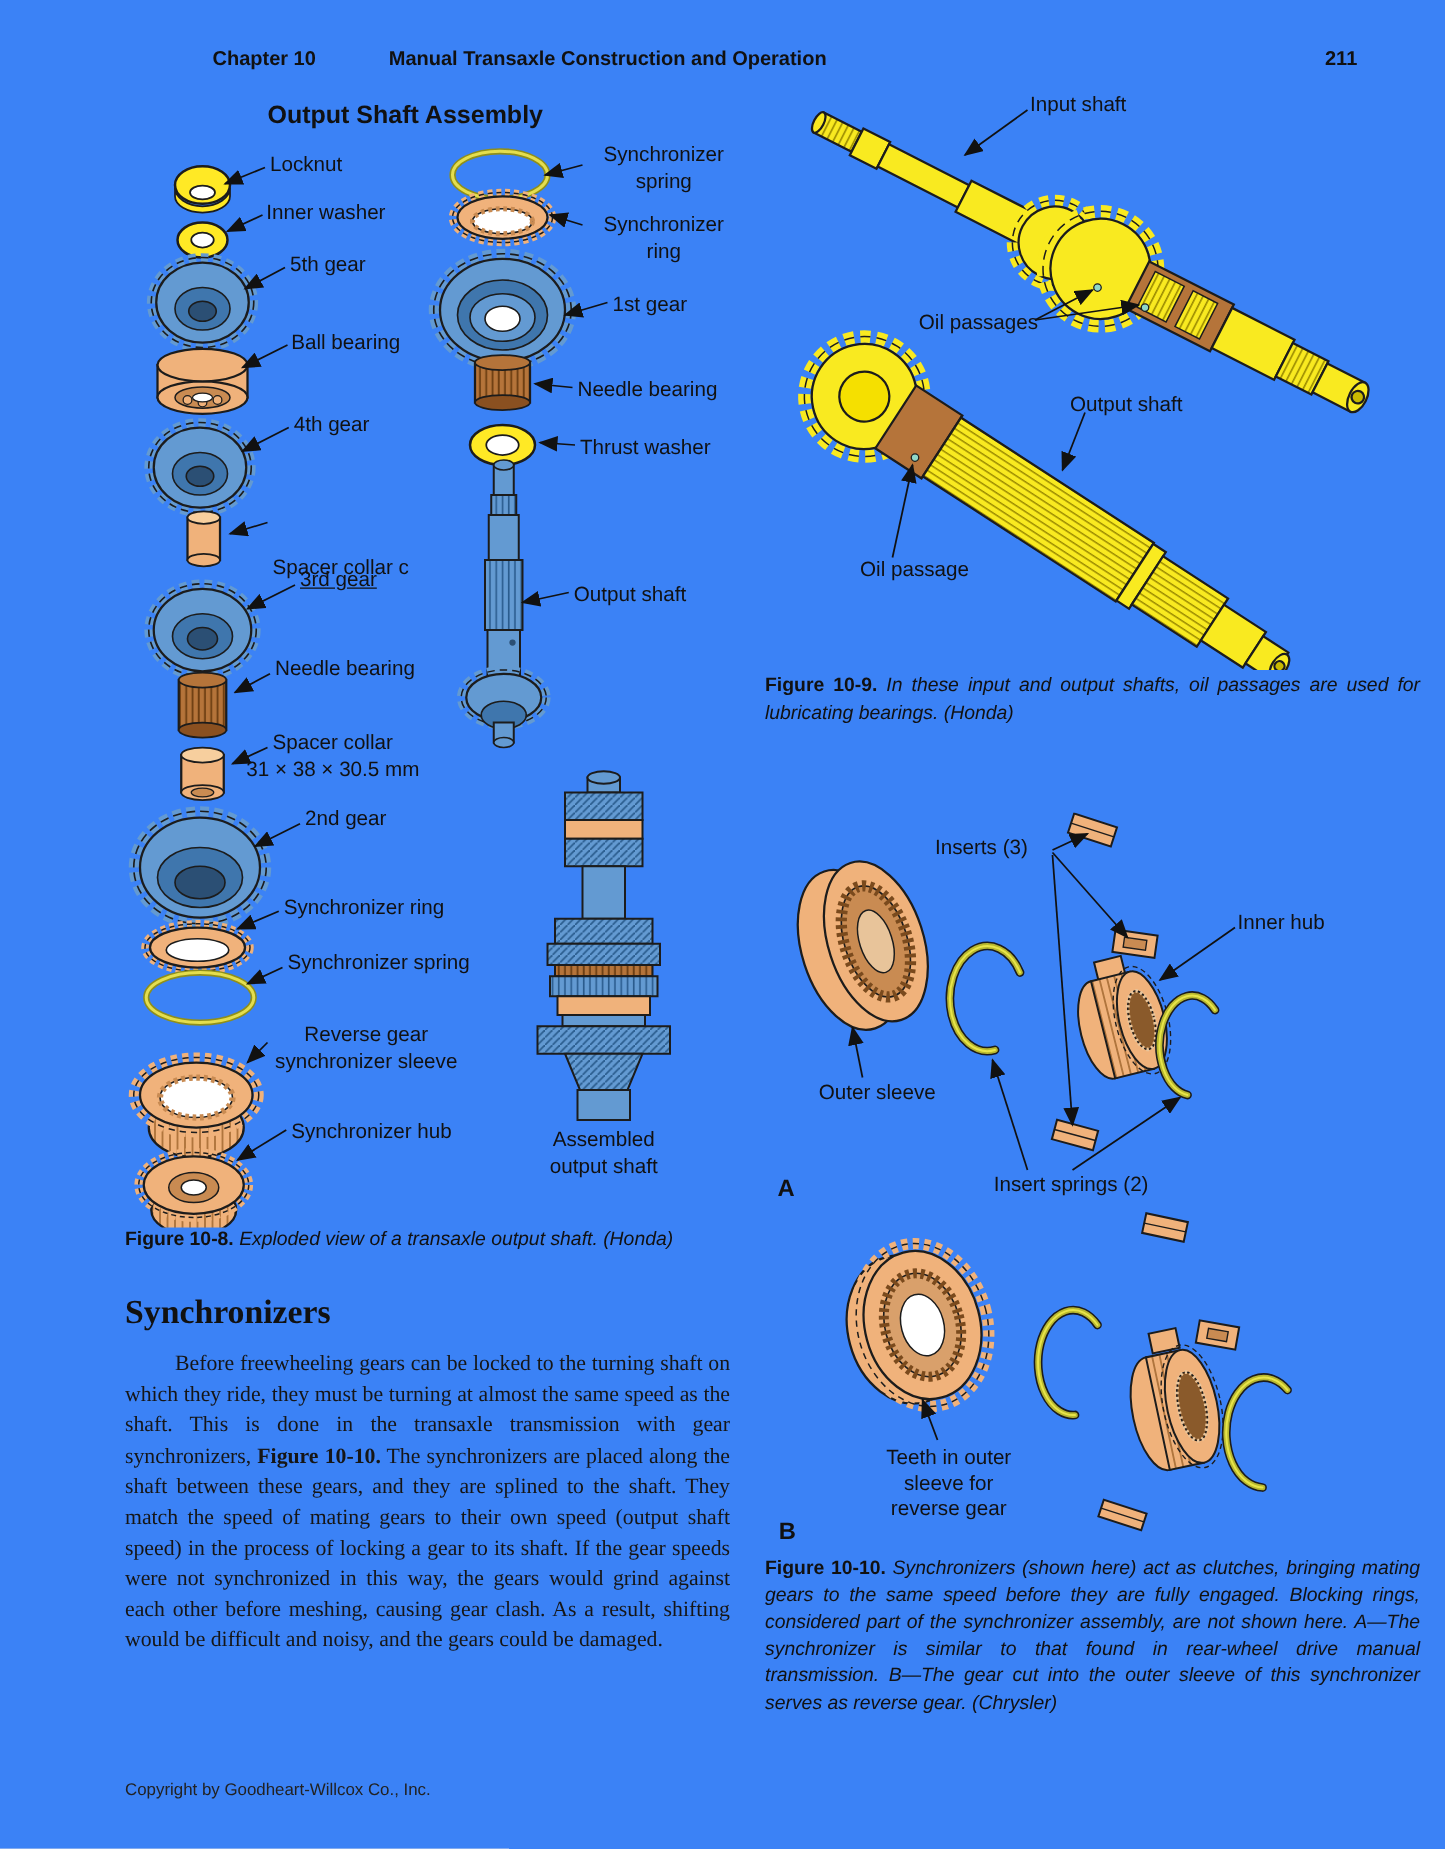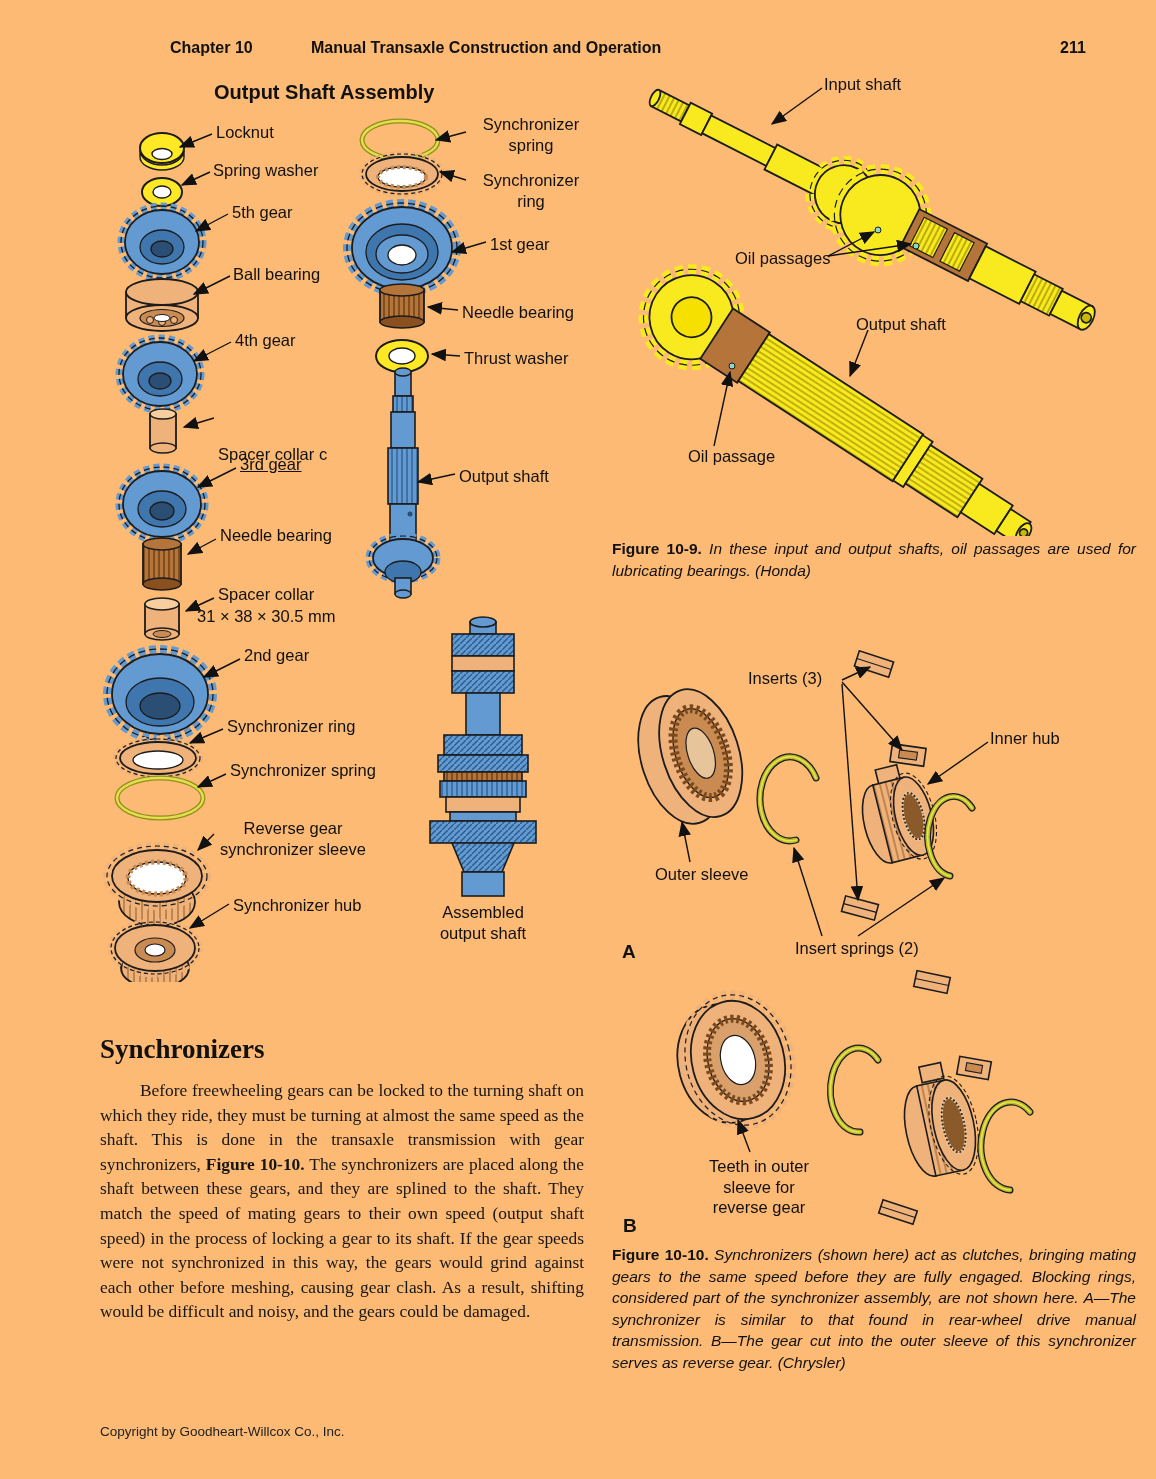--- a/index.html
+++ b/index.html
@@ -1,16 +1,16 @@
 <!DOCTYPE html>
 <html><head>
 <meta charset="utf-8">
 <style>
   html,body{margin:0;padding:0;background:#e8e8e8;}
-  .page{position:relative;width:1156px;height:1479px;background:#fdba74;overflow:hidden;
+  .page{position:relative;width:1156px;height:1479px;background:#3b82f6;overflow:hidden;
         font-family:"Liberation Sans",sans-serif;color:#111;}
   .abs{position:absolute;}
   
   .hdr{position:absolute;top:38px;font:bold 16px/20px "Liberation Sans",sans-serif;color:#111;white-space:nowrap;}
   
   .lbl{position:absolute;font:16.5px/20.5px "Liberation Sans",sans-serif;color:#111;white-space:nowrap;}
   .lbl.c{text-align:center;white-space:normal;}
   .ab{position:absolute;font:bold 19px/20px "Liberation Sans",sans-serif;color:#111;}
   
   .cap{position:absolute;font:15.5px/21.5px "Liberation Sans",sans-serif;color:#111;text-align:justify;margin:0;}
@@ -228,21 +228,21 @@
         <line x1="366" y1="22" x2="336" y2="30" marker-end="url(#a8)"></line>
         <line x1="366" y1="70" x2="340" y2="62" marker-end="url(#a8)"></line>
         <line x1="386" y1="132" x2="352" y2="142" marker-end="url(#a8)"></line>
         <line x1="358" y1="200" x2="328" y2="197" marker-end="url(#a8)"></line>
         <line x1="360" y1="246" x2="332" y2="244" marker-end="url(#a8)"></line>
         <line x1="355" y1="364" x2="318" y2="372" marker-end="url(#a8)"></line>
       </g>
     </svg>
 
     <div class="lbl" style="left:116px;top:12px;">Locknut</div>
-    <div class="lbl" style="left:113px;top:50px;">Spring washer</div>
+    <div class="lbl" style="left:113px;top:50px;">Inner washer</div>
     <div class="lbl" style="left:132px;top:92px;">5th gear</div>
     <div class="lbl" style="left:133px;top:154px;">Ball bearing</div>
     <div class="lbl" style="left:135px;top:220px;">4th gear</div>
     <div class="lbl" style="left:118px;top:294px;margin-top:40px;">Spacer collar c</div>
     <div class="lbl" style="left:140px;top:344px;text-decoration:underline;">3rd gear</div>
     <div class="lbl" style="left:120px;top:415px;">Needle bearing</div>
     <div class="lbl" style="left:118px;top:474px;">Spacer collar</div>
     <div class="lbl" style="left:97px;top:496px;">31 × 38 × 30.5 mm</div>
     <div class="lbl" style="left:144px;top:535px;">2nd gear</div>
     <div class="lbl" style="left:127px;top:606px;">Synchronizer ring</div>
@@ -264,20 +264,23 @@
     <div class="lbl" style="left:390px;top:124px;">1st gear</div>
     <div class="lbl" style="left:362px;top:192px;">Needle bearing</div>
     <div class="lbl" style="left:364px;top:238px;">Thrust washer</div>
     <div class="lbl" style="left:359px;top:356px;">Output shaft</div>
     <div class="lbl c" style="left:323px;top:792px;width:120px;">
       <div>Assembled</div>
       <div>output shaft</div>
     </div>
   </div>
 
+  <p class="cap" style="left:100px;top:981px;width:492px;">
+    <b>Figure 10-8.</b><i> Exploded view of a transaxle output shaft. (Honda)</i>
+  </p>
 
   <div class="sechead" style="left:100px;top:1034px;">Synchronizers</div>
   <div class="bodycol">
     <p><span>Before freewheeling gears can be locked to the turning shaft on which they ride, they must be turning at almost the same speed as the shaft. This is done in the transaxle transmission with gear synchronizers, </span><b>Figure 10-10.</b><span> The synchronizers are placed along the shaft between these gears, and they are splined to the shaft. They match the speed of mating gears to their own speed (output shaft speed) in the process of locking a gear to its shaft. If the gear speeds were not synchronized in this way, the gears would grind against each other before meshing, causing gear clash. As a result, shifting would be difficult and noisy, and the gears could be damaged.</span></p>
   </div>
 
   <div class="foot" style="left:100px;top:1424px;">Copyright by Goodheart-Willcox Co., Inc.</div>
 
   <div class="abs" style="left:610px;top:60px;width:546px;height:476px;">
     <svg width="546" height="476" viewBox="0 0 546 476">

